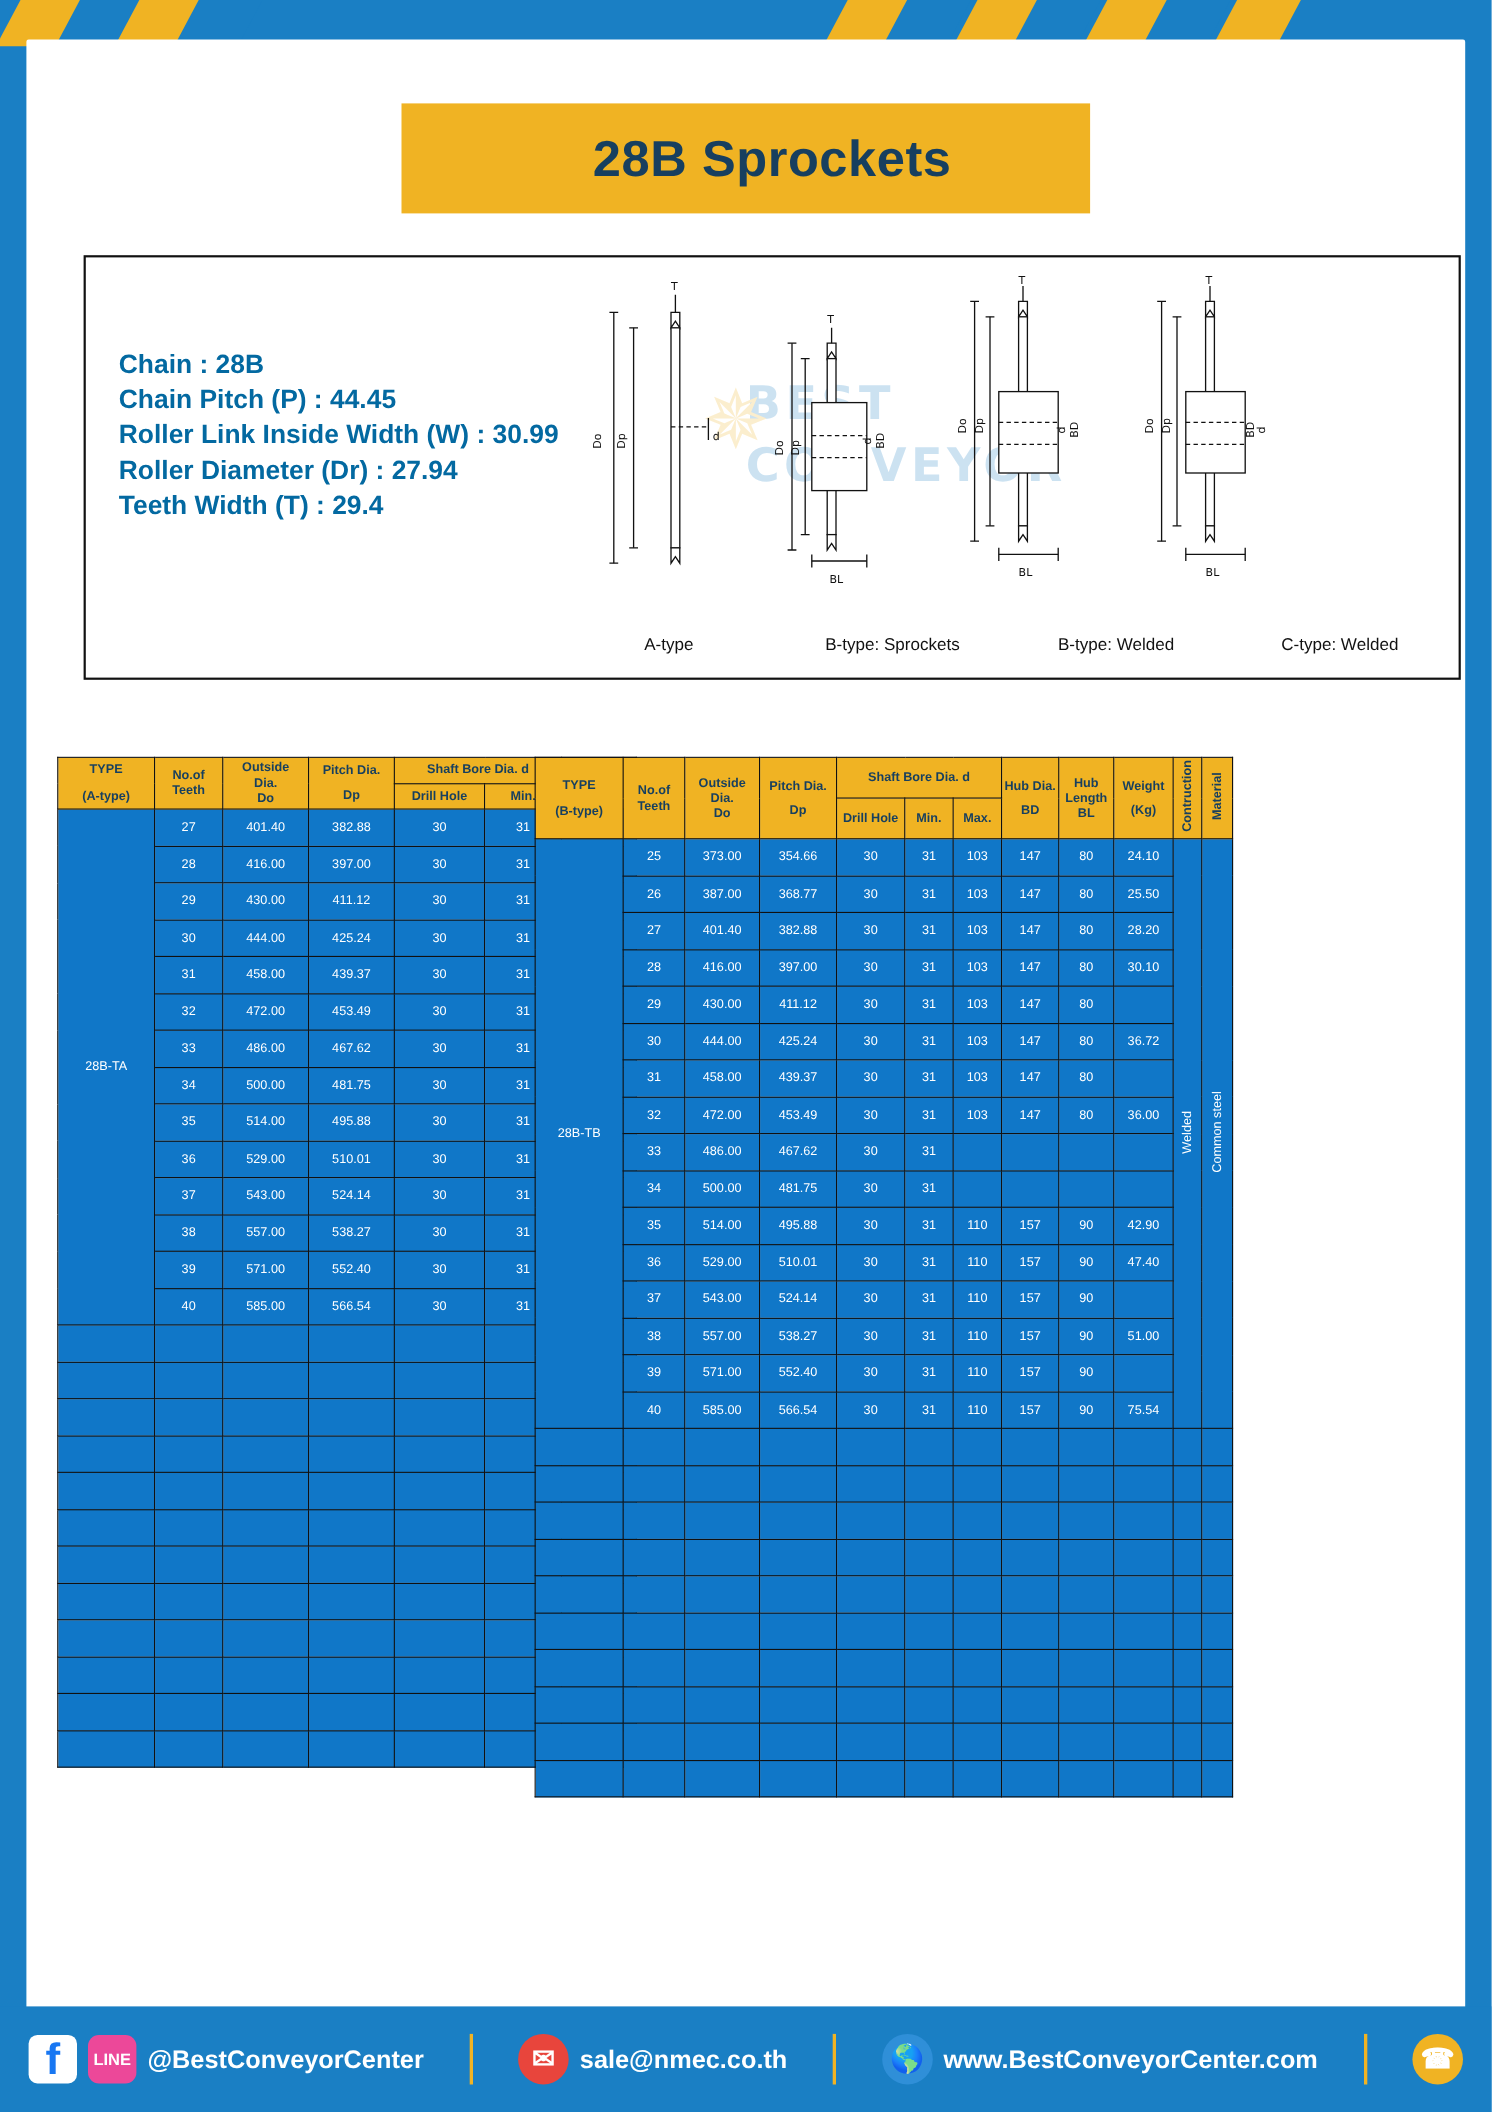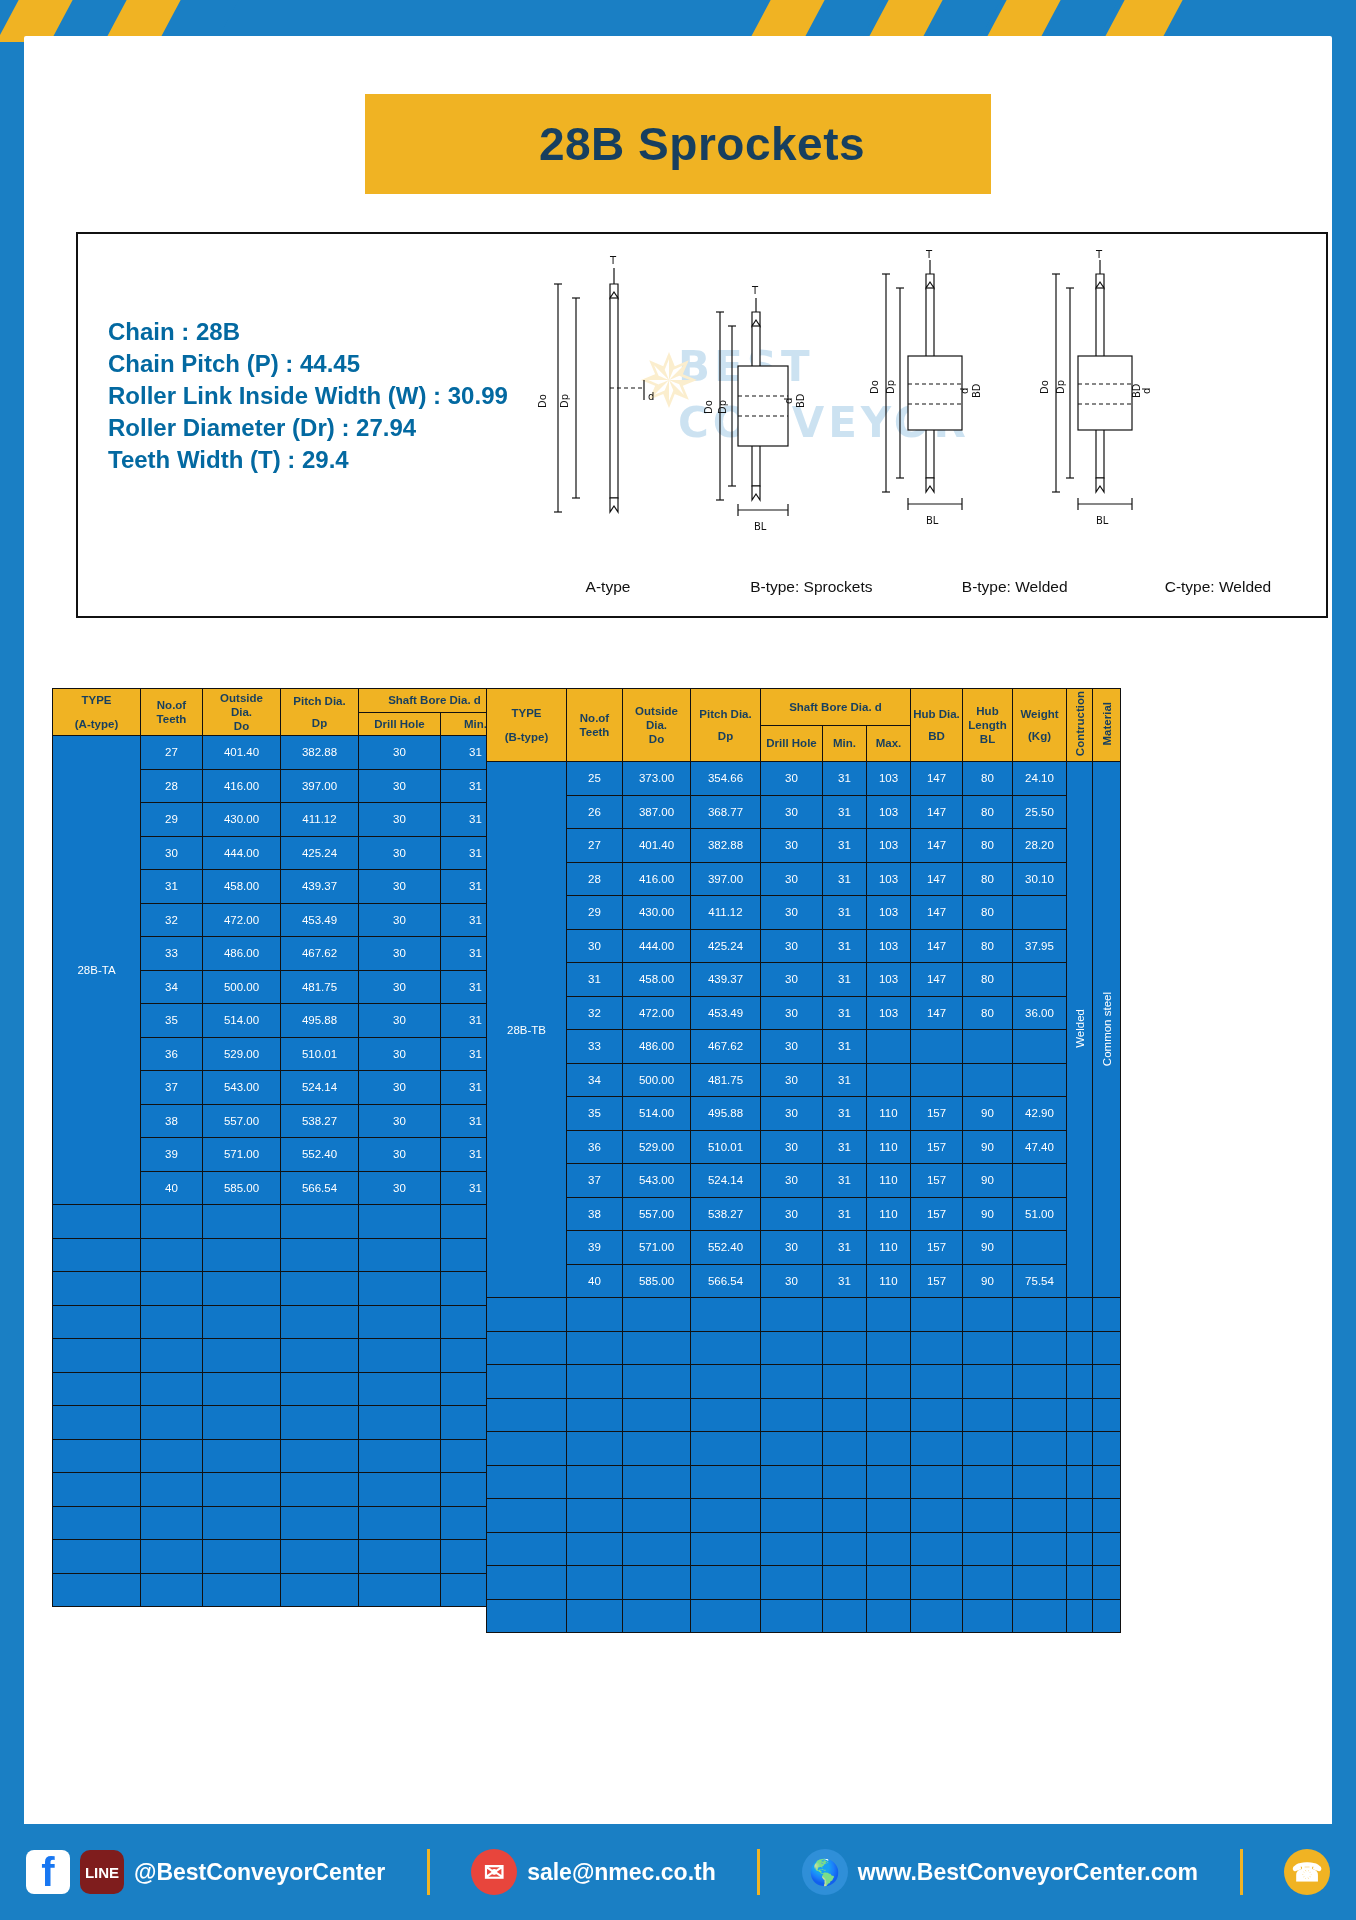--- a/index.html
+++ b/index.html
@@ -101,21 +101,21 @@
   }
   .fitem { display:flex; align-items:center; gap:10px; }
   .divider { width:3px; height:46px; background:#f0b323; }
   .circ {
     width:46px; height:46px; border-radius:50%;
     display:flex; align-items:center; justify-content:center;
     font-size:25px; color:#fff;
   }
   .fb { background:#ffffff; color:#1877f2; border-radius:8px; font-size:40px; line-height:40px;
         width:44px; height:44px; display:flex; align-items:center; justify-content:center; font-weight:bold;}
-  .line-ic { background:#7f1d1d; border-radius:10px; width:44px; height:44px; color:#fff;
+  .line-ic { background:#ec4899; border-radius:10px; width:44px; height:44px; color:#fff;
              display:flex; align-items:center; justify-content:center; font-size:15px; font-weight:bold; }
   .mail { background:#e8453c; }
   .globe { background:#2f8fd8; }
   .phone { background:#f0b323; color:#fff; }
 </style>
 </head>
 <body>
 
 <div class="chevron-band">
   <div class="chev" style="left:8px;"></div>
@@ -667,21 +667,21 @@
           </tr>
           <tr>
             <td>30</td>
             <td>444.00</td>
             <td>425.24</td>
             <td>30</td>
             <td>31</td>
             <td>103</td>
             <td>147</td>
             <td>80</td>
-            <td>37.95</td>
+            <td>36.72</td>
           </tr>
           <tr>
             <td>31</td>
             <td>458.00</td>
             <td>439.37</td>
             <td>30</td>
             <td>31</td>
             <td>103</td>
             <td>147</td>
             <td>80</td>

